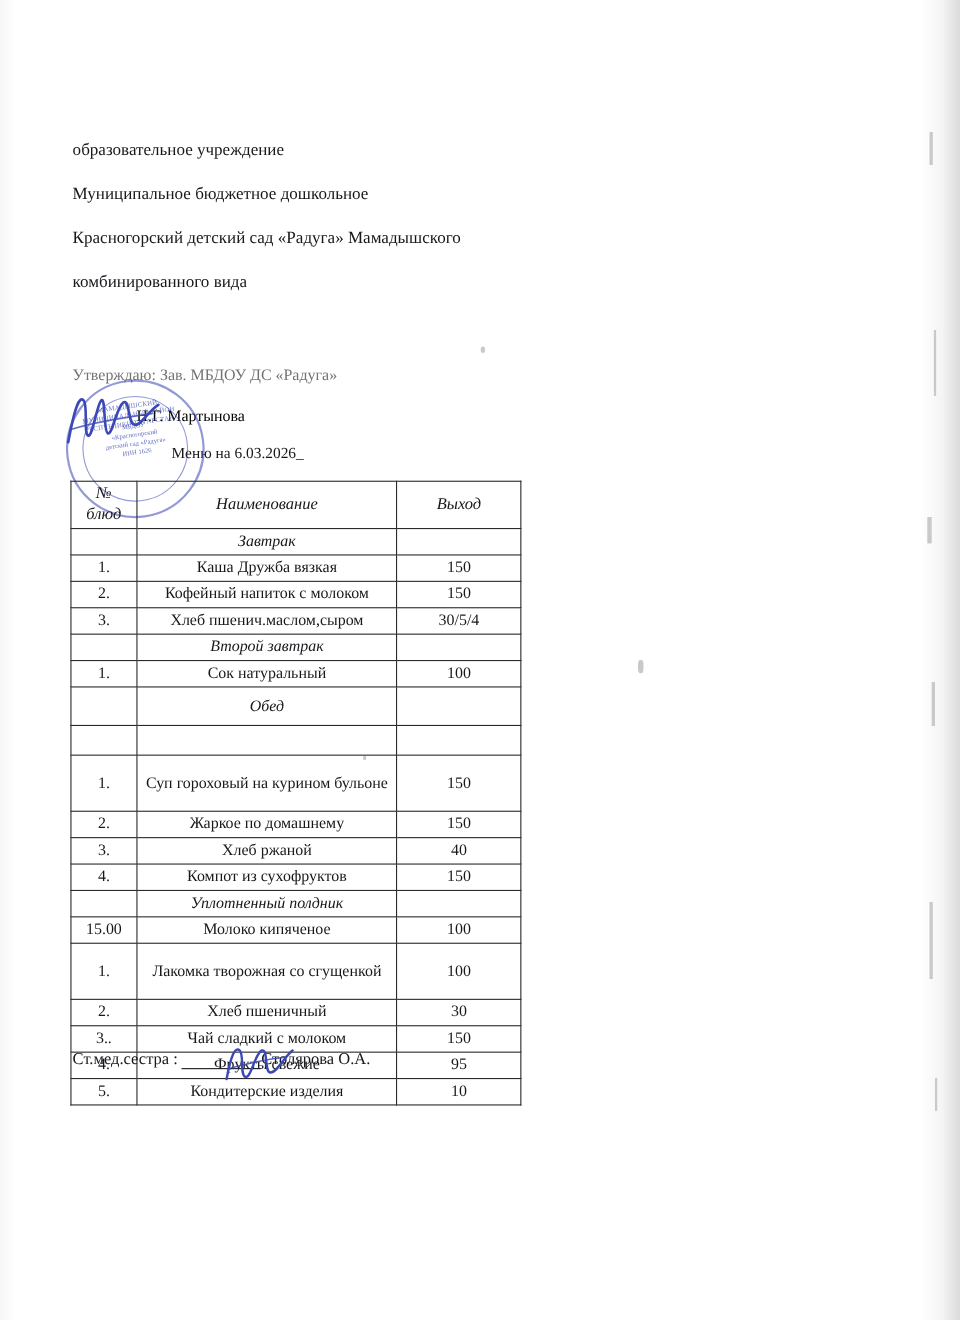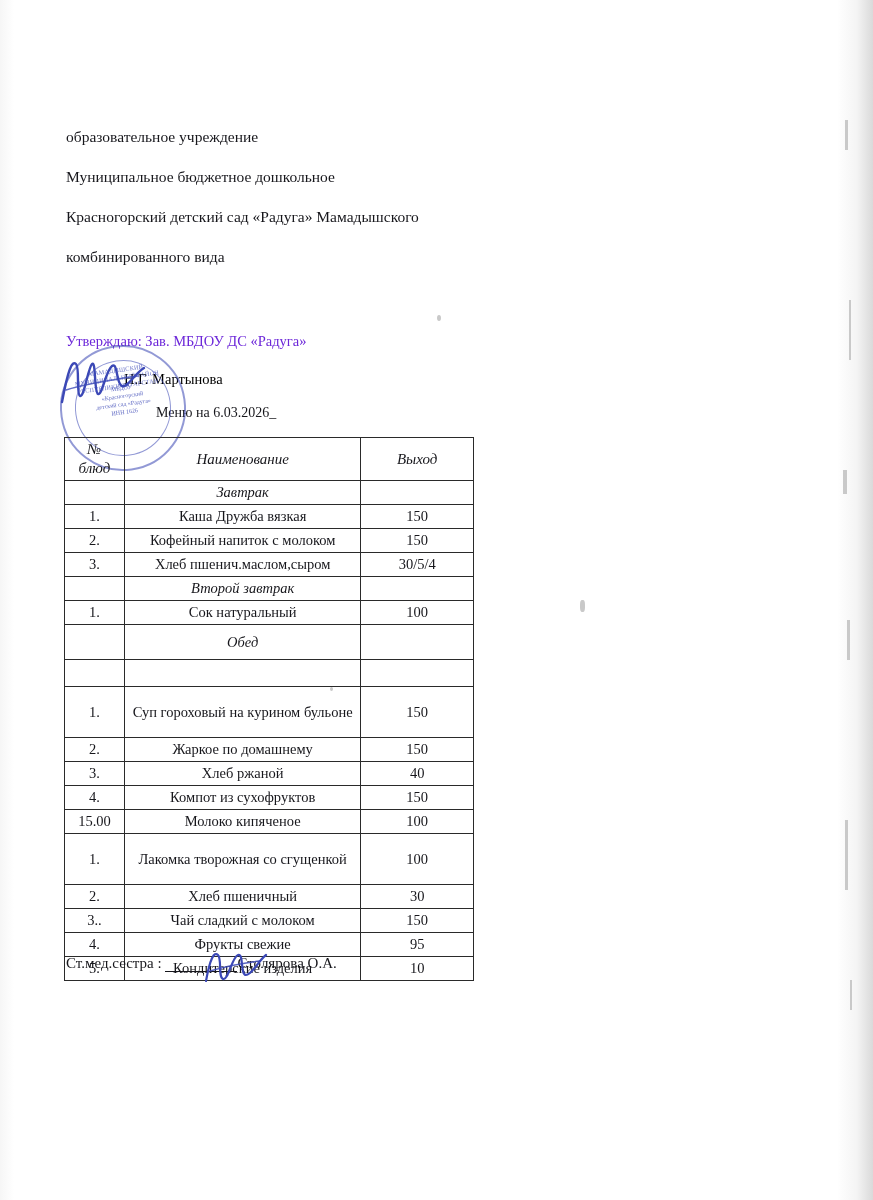--- a/index.html
+++ b/index.html
@@ -57,21 +57,21 @@
     line-height: 40px;
     color: #17171c;
   }
   .header-block div { white-space: nowrap; }
 
   .approve-line {
     position: absolute;
     left: 66px;
     top: 333px;
     font-size: 14.5px;
-    color: #6d28d9;
+    color: #737373;
   }
   .approve-name {
     position: absolute;
     left: 124px;
     top: 371px;
     font-size: 14.5px;
     color: #000000;
   }
   .menu-title {
     position: absolute;
@@ -302,20 +302,25 @@
       <tr>
         <td>3.</td>
         <td>Хлеб ржаной</td>
         <td>40</td>
       </tr>
       <tr>
         <td>4.</td>
         <td>Компот из сухофруктов</td>
         <td>150</td>
       </tr>
+      <tr class="section-row">
+        <td></td>
+        <td>Уплотненный полдник</td>
+        <td></td>
+      </tr>
       <tr>
         <td>15.00</td>
         <td class="cell-left">Молоко кипяченое</td>
         <td>100</td>
       </tr>
       <tr class="row-tall">
         <td>1.</td>
         <td class="cell-left">Лакомка творожная со сгущенкой</td>
         <td>100</td>
       </tr>

